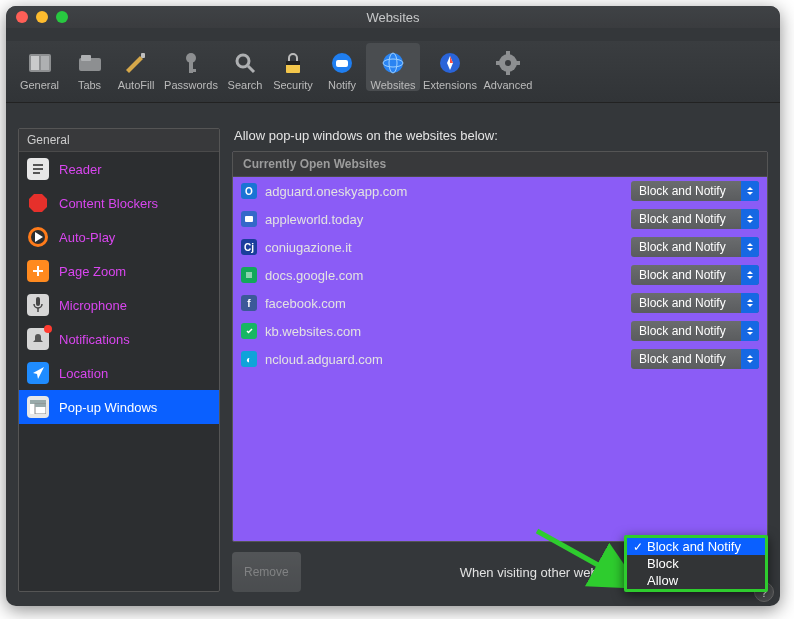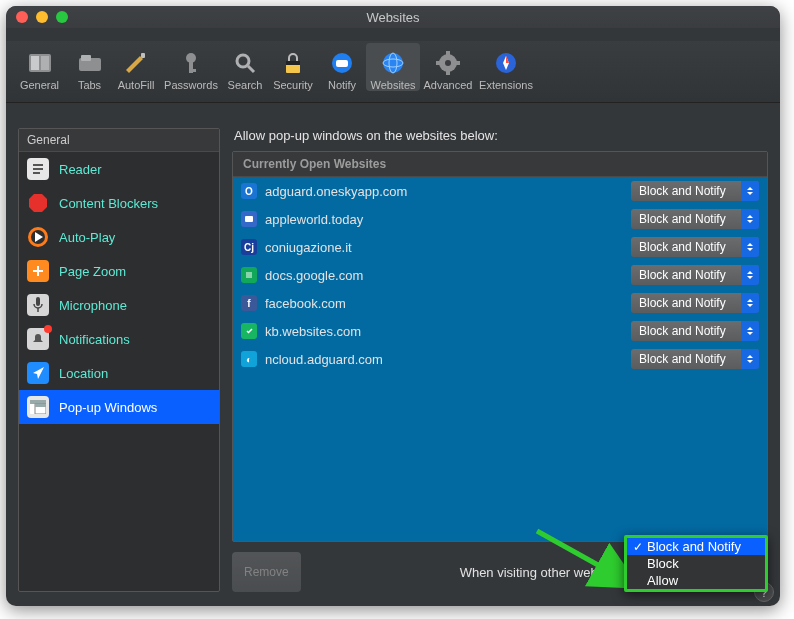--- a/index.html
+++ b/index.html
@@ -103,21 +103,21 @@
     font-size:12px;
     padding:4px 8px;
     border-bottom:1px solid #4a4a4a;
   }
   .sidebar-list { flex:1; }
   .sb-item {
     display:flex;
     align-items:center;
     gap:10px;
     padding:6px 8px;
-    color:#5eead4;
+    color:#d946ef;
     cursor:default;
   }
   .sb-item.selected {
     background:#0a60ff;
     color:#fff;
   }
   .sb-icon {
     width:22px;height:22px;
     border-radius:4px;
     display:flex;align-items:center;justify-content:center;
@@ -133,21 +133,21 @@
   }
   .panel-heading {
     color:#e4e4e4;
     font-size:13px;
     margin-bottom:8px;
     padding-left:2px;
   }
   .site-box {
     border:1px solid #555;
     border-radius:2px;
-    background:#0369a1;
+    background:#8b5cf6;
     flex:1;
     display:flex;
     flex-direction:column;
   }
   .site-header {
     background:#38393b;
     color:#9c9c9c;
     font-size:12px;
     font-weight:600;
     padding:5px 10px;
@@ -329,44 +329,44 @@
       <div class="tbitem selected" style="width:54px">
         <div class="ticon">
           <svg width="24" height="24">
               <circle cx="12" cy="12" r="10" fill="#2a84f2"></circle>
               <ellipse cx="12" cy="12" rx="10" ry="4" fill="none" stroke="#9fd1ff" stroke-width="1"></ellipse>
               <ellipse cx="12" cy="12" rx="4" ry="10" fill="none" stroke="#9fd1ff" stroke-width="1"></ellipse>
             </svg>
         </div>
         <div class="tlabel">Websites</div>
       </div>
+      <div class="tbitem" style="width:60px">
+        <div class="ticon">
+          <svg width="24" height="24">
+              <circle cx="12" cy="12" r="10" fill="#2a64d8"></circle>
+              <path d="M12 5 L15 12 L12 19 L9 12 Z" fill="#fff"></path>
+              <path d="M12 5 L15 12 L12 12 Z" fill="#ff4d3d"></path>
+            </svg>
+        </div>
+        <div class="tlabel">Extensions</div>
+      </div>
       <div class="tbitem" style="width:56px">
         <div class="ticon">
           <svg width="24" height="24">
               <circle cx="12" cy="12" r="9" fill="#8d8f91"></circle>
               <circle cx="12" cy="12" r="3" fill="#3a3c3f"></circle>
               <g fill="#8d8f91">
                 <rect x="10" y="0" width="4" height="5"></rect>
                 <rect x="10" y="19" width="4" height="5"></rect>
                 <rect x="0" y="10" width="5" height="4"></rect>
                 <rect x="19" y="10" width="5" height="4"></rect>
               </g>
             </svg>
         </div>
         <div class="tlabel">Advanced</div>
-      </div>
-      <div class="tbitem" style="width:60px">
-        <div class="ticon">
-          <svg width="24" height="24">
-              <circle cx="12" cy="12" r="10" fill="#2a64d8"></circle>
-              <path d="M12 5 L15 12 L12 19 L9 12 Z" fill="#fff"></path>
-              <path d="M12 5 L15 12 L12 12 Z" fill="#ff4d3d"></path>
-            </svg>
-        </div>
-        <div class="tlabel">Extensions</div>
       </div>
     </div>
 
     <div class="body">
 
       <div class="sidebar-box">
         <div class="sidebar-header">General</div>
         <div class="sidebar-list">
 
           <div class="sb-item">

